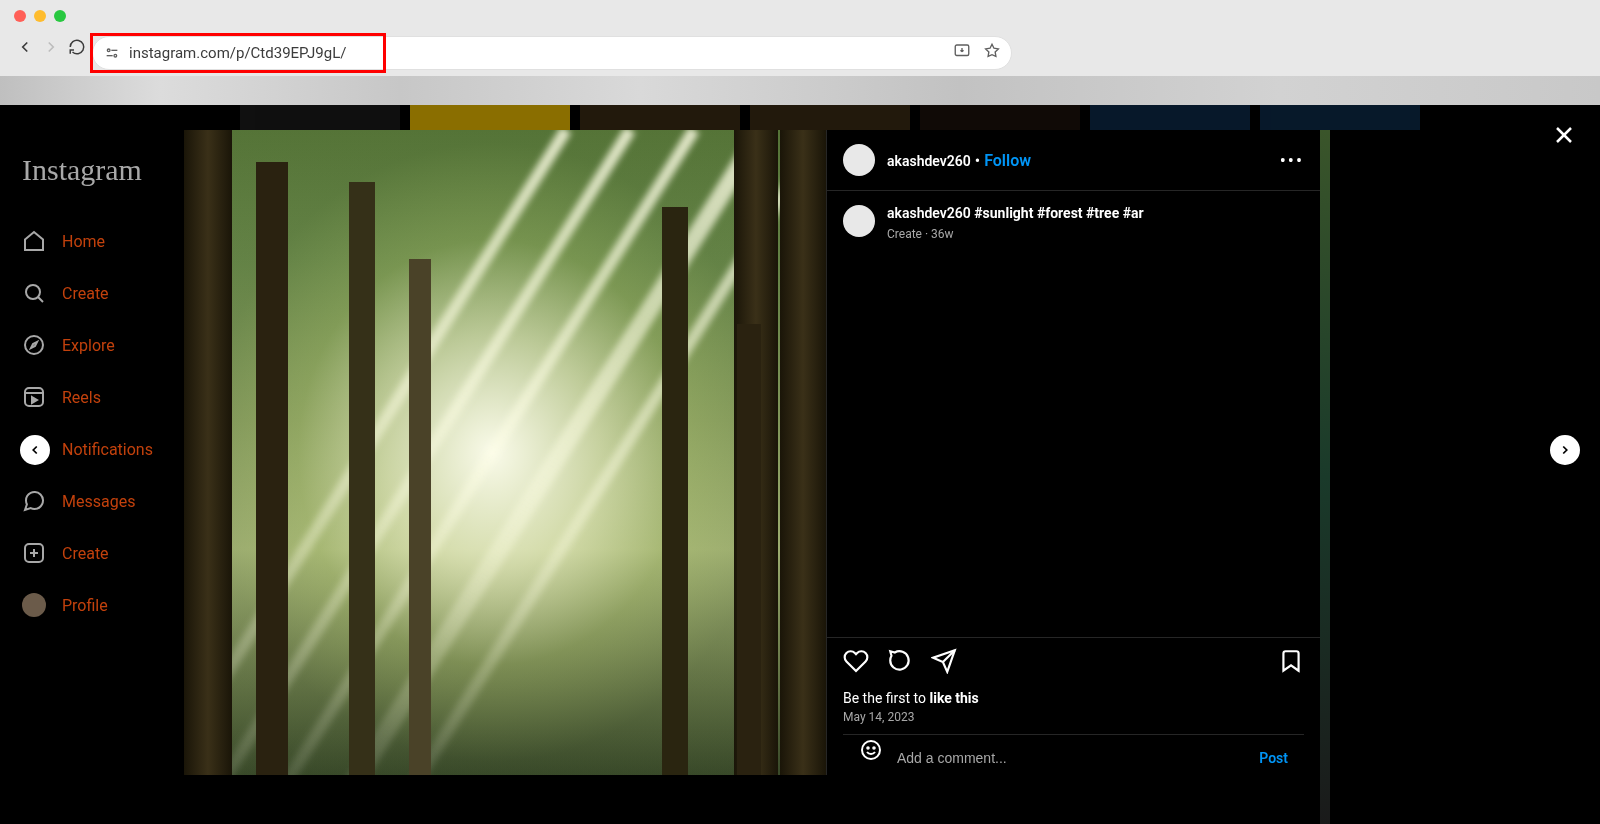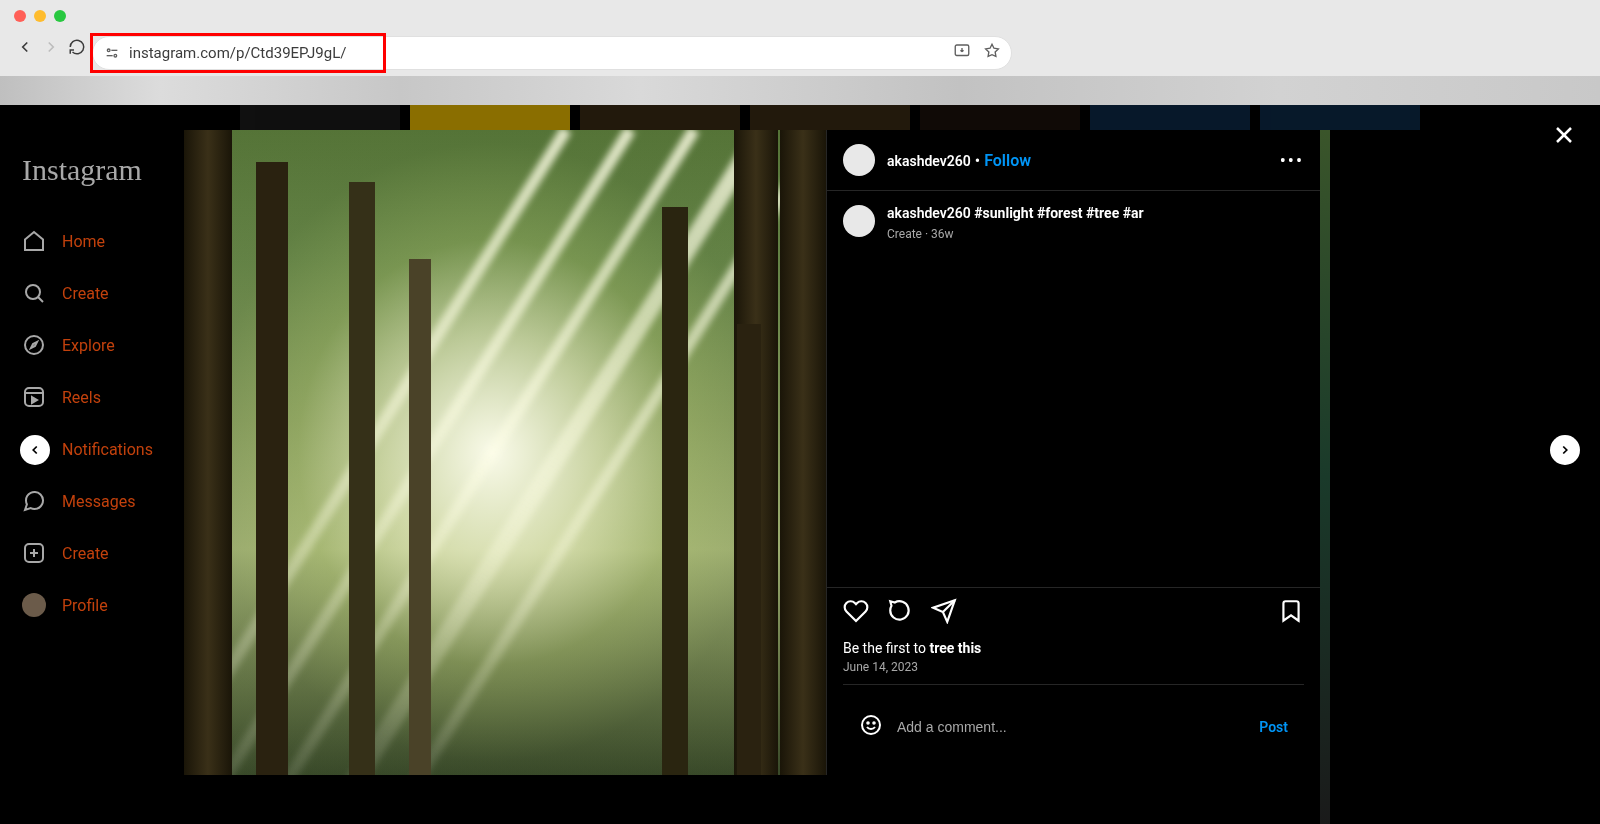--- a/index.html
+++ b/index.html
@@ -236,22 +236,22 @@
   display: flex; gap: 18px; align-items: center;
 }
 .action-row .save { margin-left: auto; }
 .action-icon { cursor: pointer; }
 .likes-text { font-size: 14px; margin-top: 12px; }
 .likes-text .bold { font-weight: 700; }
 .post-date { color: #a8a8a8; font-size: 12px; margin-top: 4px; }
 
 .comment-row {
   border-top: 1px solid #262626;
-  display: flex; align-items: center;
-  padding: 28px 16px;
+  display: flex; align-items: flex-end;
+  padding: 3px 16px;
   gap: 14px;
   margin-top: 10px;
 }
 .comment-input {
   flex: 1; background: transparent; border: none; outline: none;
   color: #fff; font-size: 14px;
 }
 .comment-input::placeholder { color: #a8a8a8; }
 .post-btn { color: #0095f6; font-weight: 600; font-size: 14px; cursor: pointer; }
 
@@ -470,23 +470,23 @@
                 <polygon points="22,2 15,22 11,13 2,9"></polygon>
               </svg>
           </span>
           <span class="action-icon save">
             <svg width="26" height="26" viewBox="0 0 24 24" fill="none" stroke="#fff" stroke-width="2">
                 <path d="M19 21l-7-5-7 5V5a2 2 0 0 1 2-2h10a2 2 0 0 1 2 2z"></path>
               </svg>
           </span>
         </div>
         <div class="likes-text">
-          <span>Be the first to </span><span class="bold">tree this</span>
-        </div>
-        <div class="post-date">June 14, 2023</div>
+          <span>Be the first to </span><span class="bold">like this</span>
+        </div>
+        <div class="post-date">May 14, 2023</div>
 
         <div class="comment-row">
           <span>
             <svg width="24" height="24" viewBox="0 0 24 24" fill="none" stroke="#fff" stroke-width="2">
                 <circle cx="12" cy="12" r="9"></circle>
                 <path d="M8 14s1.5 2 4 2 4-2 4-2"></path>
                 <circle cx="9" cy="10" r="0.8" fill="#fff"></circle>
                 <circle cx="15" cy="10" r="0.8" fill="#fff"></circle>
               </svg>
           </span>

